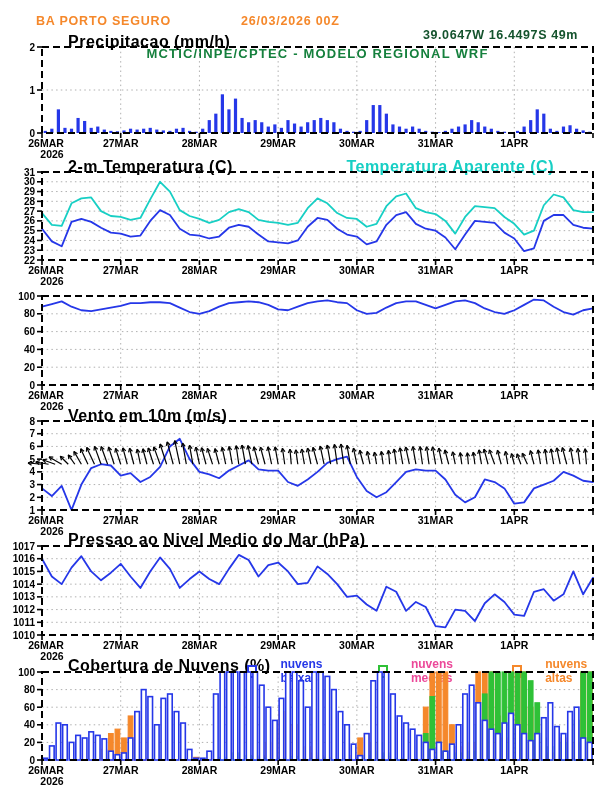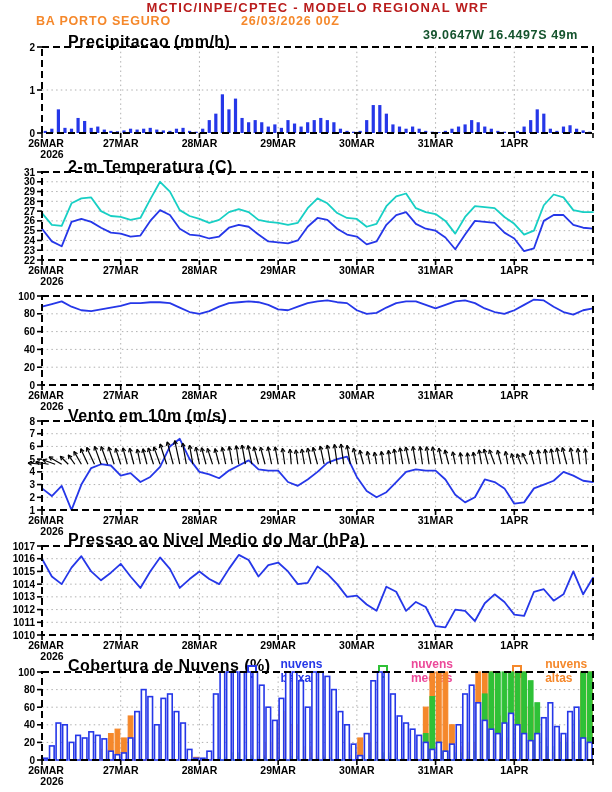--- a/index.html
+++ b/index.html
@@ -12,27 +12,28 @@
   .hdr-coords{top:29px;right:34px;font-size:12.5px;letter-spacing:.6px;}
   .ptitle{font-size:16px;letter-spacing:.5px;color:#000;}
   .legend-row{position:absolute;top:657px;left:247px;display:flex;align-items:center;gap:21px;font-size:12px;}
   .sw{display:inline-block;width:7px;height:9px;border:2px solid #000;background:#fff;margin-right:2px;}
   svg{position:absolute;left:0;top:0;}
 </style>
 </head>
 <body>
 
 <div class="page">
-  <div class="t hdr-title" style="color: #b91c1c;">MCTIC/INPE/CPTEC - MODELO REGIONAL WRF</div>
+  <div class="t hdr-title" style="color: #15803d; margin-top: 46px;">MCTIC/INPE/CPTEC - MODELO REGIONAL WRF</div>
   <div class="t hdr-station" style="color: rgb(245, 136, 43); text-align: right;">BA PORTO SEGURO</div>
   <div class="t hdr-run" style="color: rgb(245, 136, 43); margin-left: 20px;">26/03/2026 00Z</div>
   <div class="t hdr-coords" style="color: #14532d;">39.0647W 16.4497S 49m</div>
 
   <div class="t ptitle" style="top:33px;left:68px">Precipitacao (mm/h)</div>
   <div class="t ptitle" style="top:158px;left:68px">2-m Temperatura (C)</div>
+  <div class="t ptitle" style="top: 158px; right: 58px; color: rgb(23, 207, 196);">Temperatura Aparente (C)</div>
   <div class="t ptitle" style="top:407px;left:68px">Vento em 10m (m/s)</div>
   <div class="t ptitle" style="top:657px;left:68px">Cobertura de Nuvens (%)</div>
   <div class="t ptitle" style="top:531px;left:68px">Pressao ao Nivel Medio do Mar (hPa)</div>
 
   <div class="legend-row">
     <span class="sw" style="border-color: rgb(37, 55, 232);"></span>
     <span style="color: rgb(37, 55, 232);">nuvens baixas</span>
     <span class="sw" style="border-color: rgb(47, 193, 55);"></span>
     <span style="color: #ec4899;">nuvens medias</span>
     <span class="sw" style="border-color: rgb(245, 136, 43);"></span>

